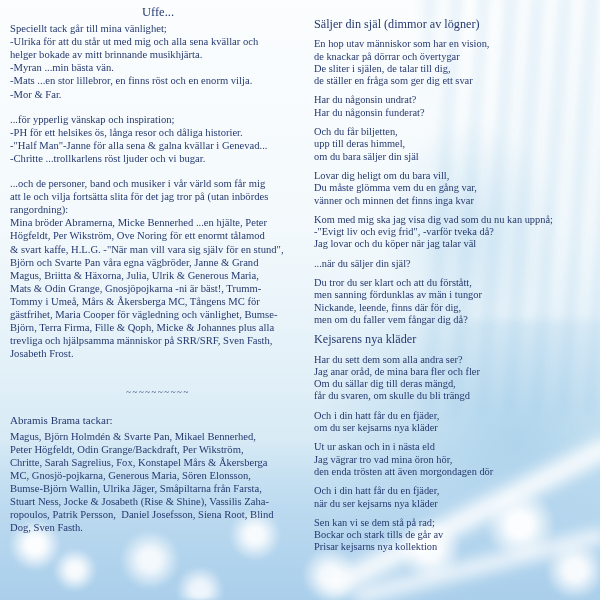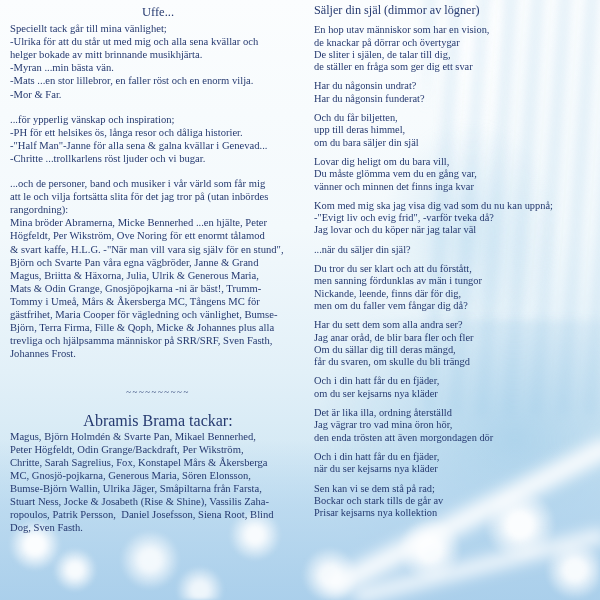--- a/index.html
+++ b/index.html
@@ -59,27 +59,27 @@
     border-radius:30px;filter:blur(8px);
   }
 
   
   .line{display:block;white-space:pre;}
   .col-left{
     position:absolute;left:10px;top:6px;width:296px;
     font-size:10.6px;line-height:13.1px;
   }
   .col-right{
-    position:absolute;left:314px;top:4px;width:282px;
+    position:absolute;left:314px;top:18px;width:282px;
     font-size:10.4px;line-height:12.3px;
   }
   .credits-heading{text-align:center;font-size:12.5px;margin:0 0 3px 0;}
   .paragraph{margin:0 0 12px 0;}
   .tilde-divider{text-align:center;font-size:9px;letter-spacing:1.5px;margin:26px 0 15px 0;}
-  .thanks-heading{text-align:center;font-size:16px;margin:0 0 2px 0;}
+  .thanks-heading{font-size:11px;margin:0 0 2px 0;}
   .song-title{font-size:12.2px;margin:0 0 8px 0;}
   .stanza{margin:0 0 7px 0;}
 </style>
 </head>
 <body>
 
 <div class="page">
 
   <div class="bg">
     <div class="bg-icicle"></div>
@@ -94,21 +94,21 @@
 
   <div class="col-left">
     <div class="credits-heading">Uffe...</div>
 
     <div>
         <div class="paragraph">
           <span class="line">Speciellt tack går till mina vänlighet;</span>
           <span class="line">-Ulrika för att du står ut med mig och alla sena kvällar och</span>
           <span class="line">helger bokade av mitt brinnande musikhjärta.</span>
           <span class="line">-Myran ...min bästa vän.</span>
-          <span class="line">-Mats ...en stor lillebror, en faller röst och en enorm vilja.</span>
+          <span class="line">-Mats ...en stor lillebror, en finns röst och en enorm vilja.</span>
           <span class="line">-Mor &amp; Far.</span>
         </div>
         <div class="paragraph">
           <span class="line">...för ypperlig vänskap och inspiration;</span>
           <span class="line">-PH för ett helsikes ös, långa resor och dåliga historier.</span>
           <span class="line">-"Half Man"-Janne för alla sena &amp; galna kvällar i Genevad...</span>
           <span class="line">-Chritte ...trollkarlens röst ljuder och vi bugar.</span>
         </div>
         <div class="paragraph">
           <span class="line">...och de personer, band och musiker i vår värld som får mig</span>
@@ -117,21 +117,21 @@
           <span class="line">Mina bröder Abramerna, Micke Bennerhed ...en hjälte, Peter</span>
           <span class="line">Högfeldt, Per Wikström, Ove Noring för ett enormt tålamod</span>
           <span class="line">&amp; svart kaffe, H.L.G. -"När man vill vara sig själv för en stund",</span>
           <span class="line">Björn och Svarte Pan våra egna vägbröder, Janne &amp; Grand</span>
           <span class="line">Magus, Briitta &amp; Häxorna, Julia, Ulrik &amp; Generous Maria,</span>
           <span class="line">Mats &amp; Odin Grange, Gnosjöpojkarna -ni är bäst!, Trumm-</span>
           <span class="line">Tommy i Umeå, Mårs &amp; Åkersberga MC, Tångens MC för</span>
           <span class="line">gästfrihet, Maria Cooper för vägledning och vänlighet, Bumse-</span>
           <span class="line">Björn, Terra Firma, Fille &amp; Qoph, Micke &amp; Johannes plus alla</span>
           <span class="line">trevliga och hjälpsamma människor på SRR/SRF, Sven Fasth,</span>
-          <span class="line">Johannes Frost.</span>
+          <span class="line">Josabeth Frost.</span>
         </div>
       </div>
 
     <div class="tilde-divider">~~~~~~~~~~</div>
 
     <div class="thanks-heading">Abramis Brama tackar:</div>
 
     <div>
         <span class="line">Magus, Björn Holmdén &amp; Svarte Pan, Mikael Bennerhed,</span>
         <span class="line">Peter Högfeldt, Odin Grange/Backdraft, Per Wikström,</span>
@@ -174,32 +174,33 @@
         </div>
         <div class="stanza">
           <span class="line">...när du säljer din själ?</span>
         </div>
         <div class="stanza">
           <span class="line">Du tror du ser klart och att du förstått,</span>
           <span class="line">men sanning fördunklas av män i tungor</span>
           <span class="line">Nickande, leende, finns där för dig,</span>
           <span class="line">men om du faller vem fångar dig då?</span>
         </div>
+        <div class="song-title">Kejsarens nya kläder</div>
         <div class="stanza">
           <span class="line">Har du sett dem som alla andra ser?</span>
-          <span class="line">Jag anar oråd, de blir bara fler och fler</span>
+          <span class="line">Jag anar oråd, de mina bara fler och fler</span>
           <span class="line">Om du sällar dig till deras mängd,</span>
           <span class="line">får du svaren, om skulle du bli trängd</span>
         </div>
         <div class="stanza">
           <span class="line">Och i din hatt får du en fjäder,</span>
           <span class="line">om du ser kejsarns nya kläder</span>
         </div>
         <div class="stanza">
-          <span class="line">Det är lika illa, ordning återställd</span>
+          <span class="line">Ut ur askan och in i nästa eld</span>
           <span class="line">Jag vägrar tro vad mina öron hör,</span>
           <span class="line">den enda trösten att även morgondagen dör</span>
         </div>
         <div class="stanza">
           <span class="line">Och i din hatt får du en fjäder,</span>
           <span class="line">när du ser kejsarns nya kläder</span>
         </div>
         <div class="stanza">
           <span class="line">Sen kan vi se dem stå på rad;</span>
           <span class="line">Bockar och stark tills de går av</span>

